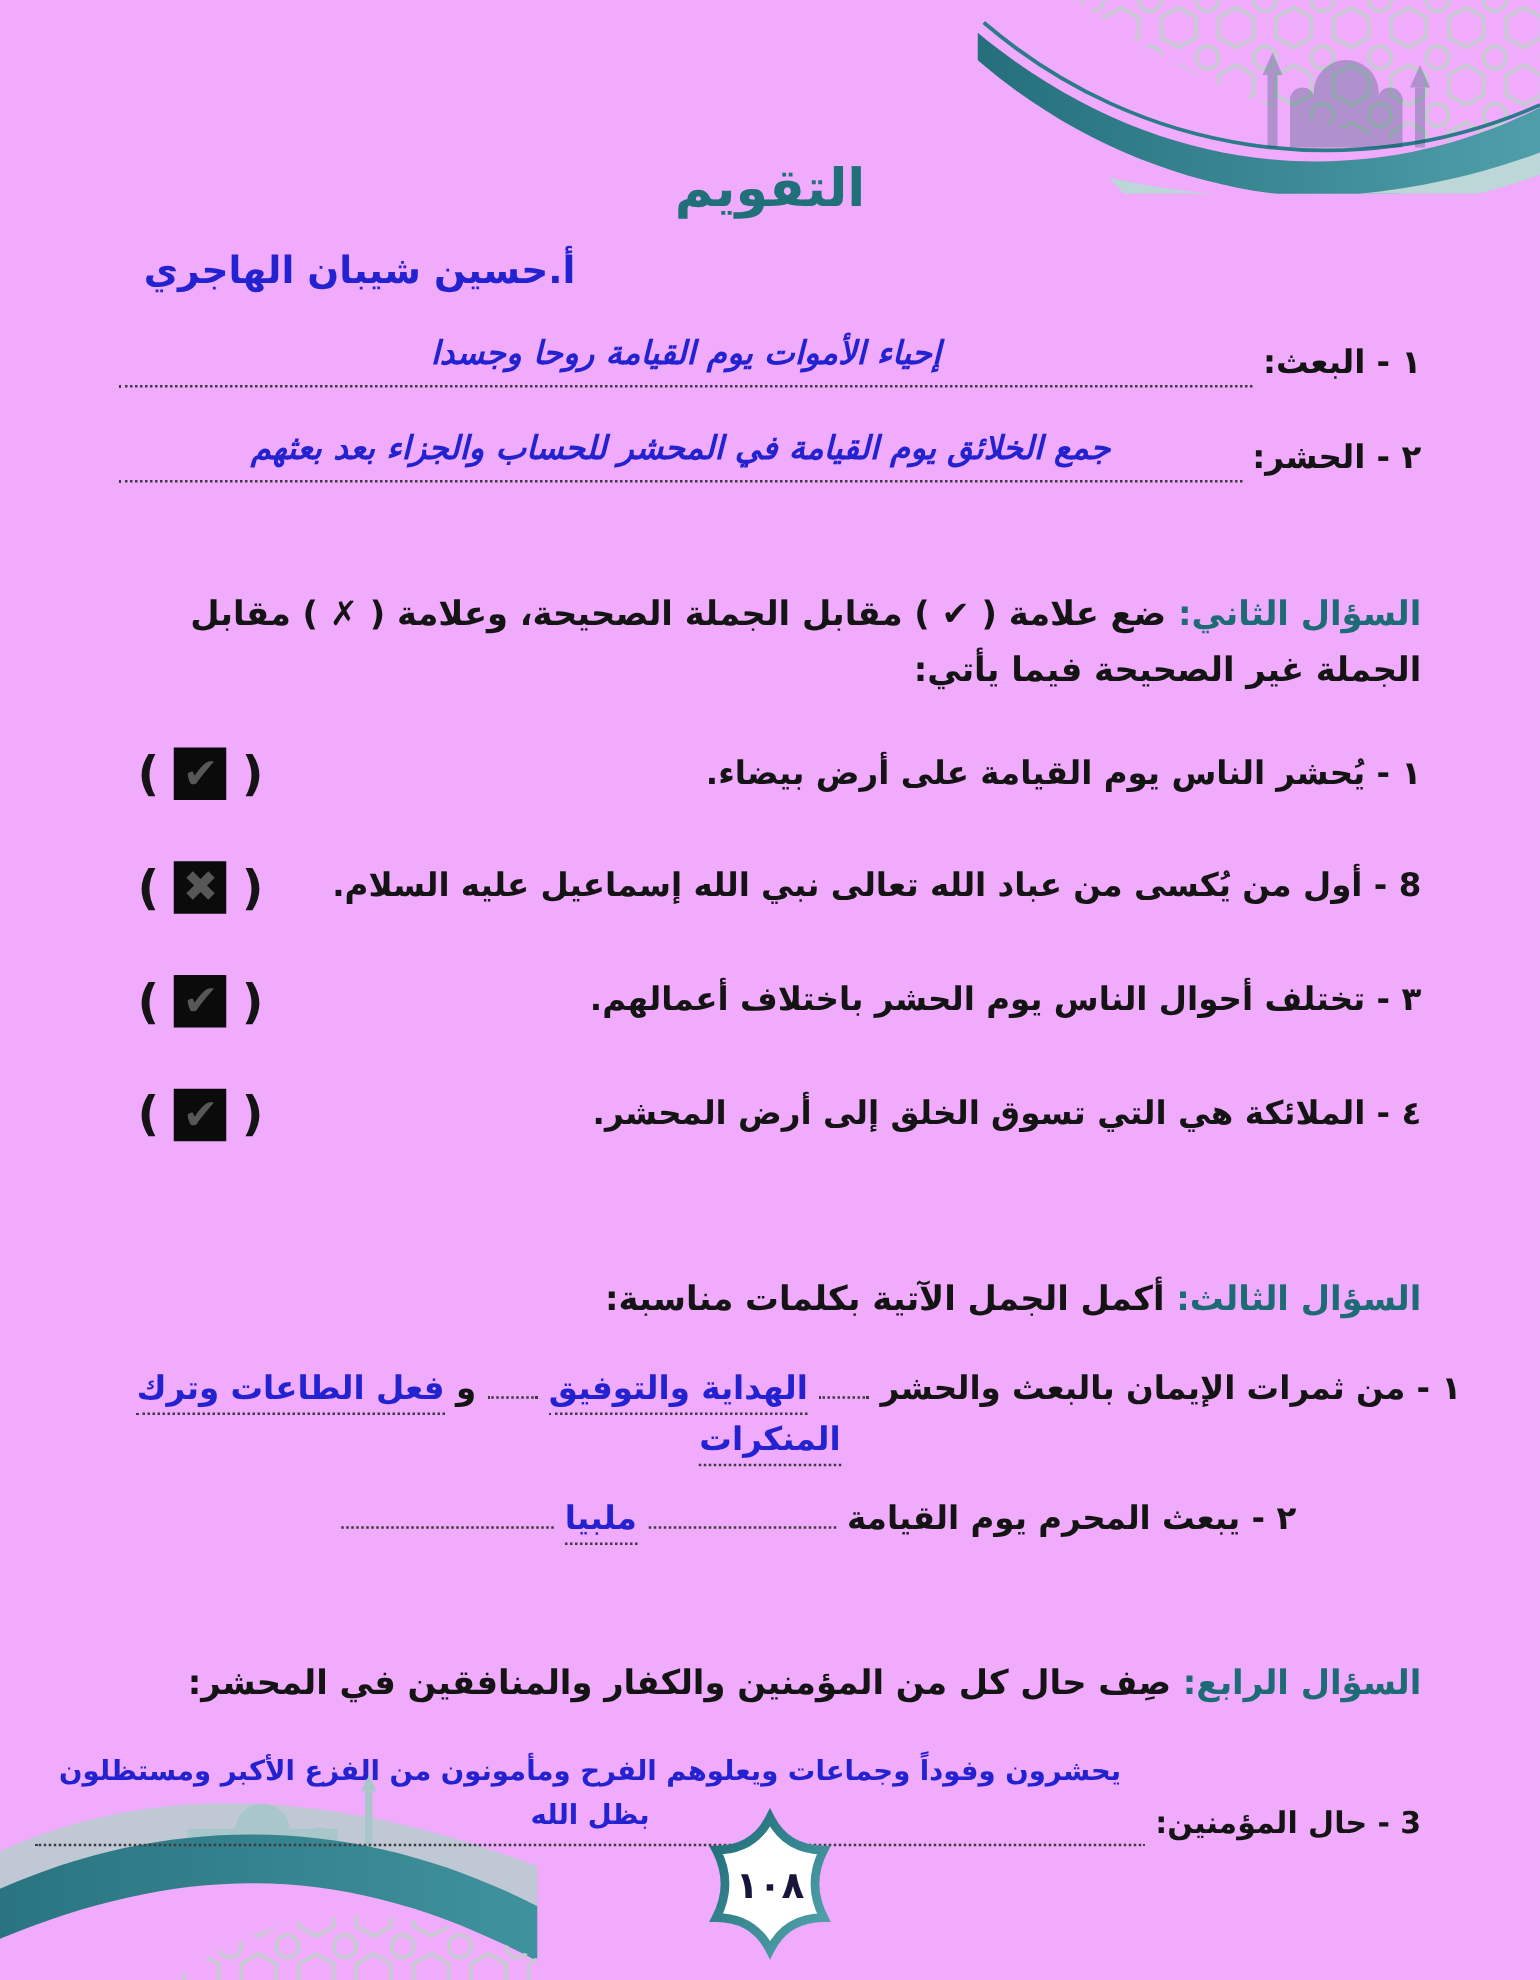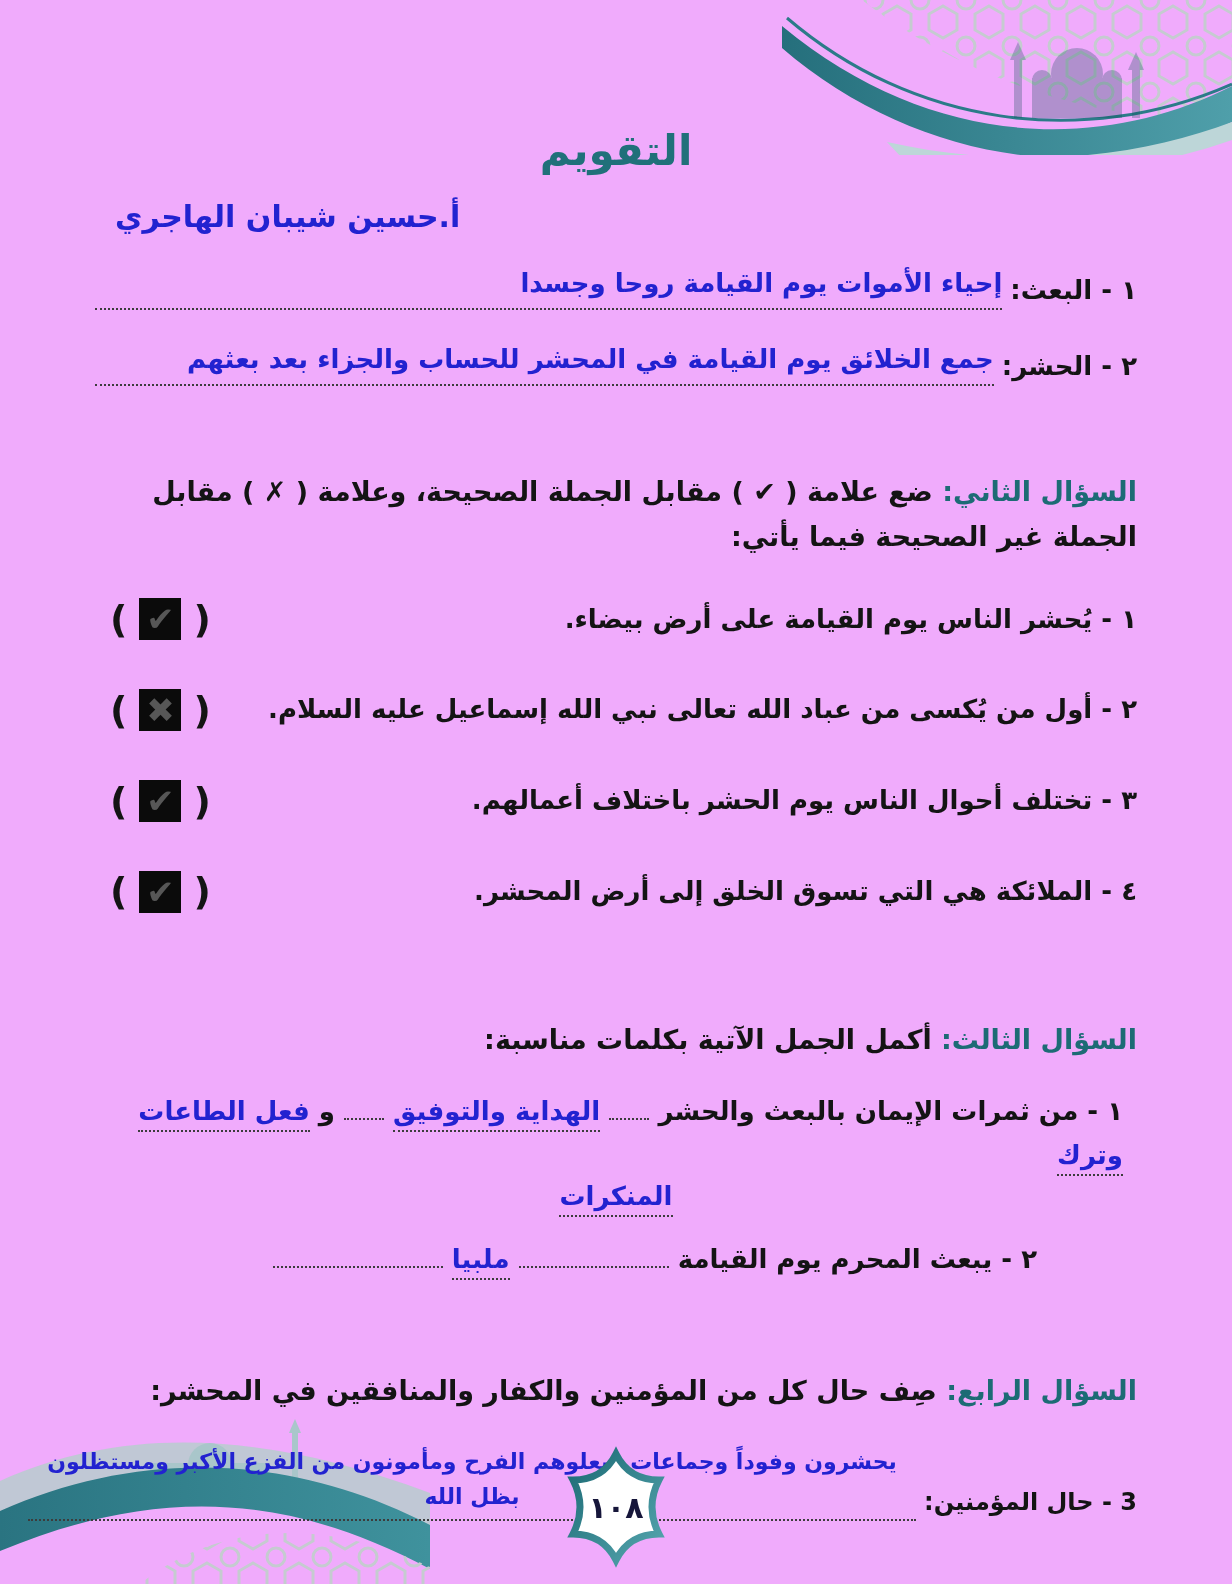--- a/index.html
+++ b/index.html
@@ -12,36 +12,36 @@
            font-size:30px;color:#2222d0;}
 
   .q-heading{padding:0 95px;margin-top:16px;font-size:27px;line-height:1.65;}
   .q-num{color:#1d6b75;}
   .q-prompt{color:#141414;}
 
   
   .define-row{display:flex;align-items:flex-end;gap:8px;padding:0 95px;margin-top:30px;
               font-size:26px;line-height:1.5;}
   .define-label{white-space:nowrap;}
-  .define-answer{flex:1;color:#2222d0;border-bottom:2px dotted #3c3c3c;
-                 padding-bottom:5px;}
+  .define-answer{flex:1;text-align:center;color:#2222d0;border-bottom:2px dotted #3c3c3c;
+                 padding-bottom:5px;font-style:italic;}
 
   
   .q2-heading{margin-top:84px;}
   .tf-row{display:flex;justify-content:space-between;align-items:center;gap:20px;
           padding:0 95px 0 110px;margin-top:30px;font-size:26px;line-height:1.6;}
   .tf-row:first-of-type{margin-top:42px;}
   .mark-group{display:flex;direction:ltr;align-items:center;gap:12px;flex:0 0 auto;}
   .paren{font-size:38px;color:#141414;}
   .mark-box{width:42px;height:42px;background:#0b0b0b;color:#575757;display:flex;
             align-items:center;justify-content:center;font-size:34px;line-height:1;}
 
   
   .q3-heading{margin-top:96px;}
-  .fill-row{padding:0 109px;margin-top:26px;font-size:26px;line-height:1.7;}
+  .fill-row{padding:0 63px;margin-top:26px;font-size:26px;line-height:1.7;}
   .fill-row.indent{padding-right:195px;margin-top:26px;}
   .ans{color:#2222d0;border-bottom:2px dotted #3c3c3c;padding-bottom:4px;}
   .dots{display:inline-block;border-bottom:2px dotted #3c3c3c;height:1em;vertical-align:baseline;}
   .w40{width:40px}.w150{width:150px}.w170{width:170px}
   .wrap-line{padding:2px 30px 0 30px;text-align:center;font-size:26px;margin-top:2px;}
 
   
   .q4-heading{margin-top:88px;}
   .desc-row{display:flex;align-items:flex-end;gap:8px;padding:0 95px 0 28px;margin-top:30px;
             font-size:24px;line-height:1.6;}
@@ -141,21 +141,21 @@
     <div class="tf-row">
       <span class="tf-text">١ - يُحشر الناس يوم القيامة على أرض بيضاء.</span>
       <span class="mark-group">
         <span class="paren">(</span>
         <span class="mark-box">✔</span>
         <span class="paren">)</span>
       </span>
     </div>
 
     <div class="tf-row">
-      <span class="tf-text">٢ - أول من يُكسى من عباد الله تعالى نبي الله إسماعيل عليه السلام.</span>
+      <span class="tf-text">8 - أول من يُكسى من عباد الله تعالى نبي الله إسماعيل عليه السلام.</span>
       <span class="mark-group">
         <span class="paren">(</span>
         <span class="mark-box">✖</span>
         <span class="paren">)</span>
       </span>
     </div>
 
     <div class="tf-row">
       <span class="tf-text">٣ - تختلف أحوال الناس يوم الحشر باختلاف أعمالهم.</span>
       <span class="mark-group">

